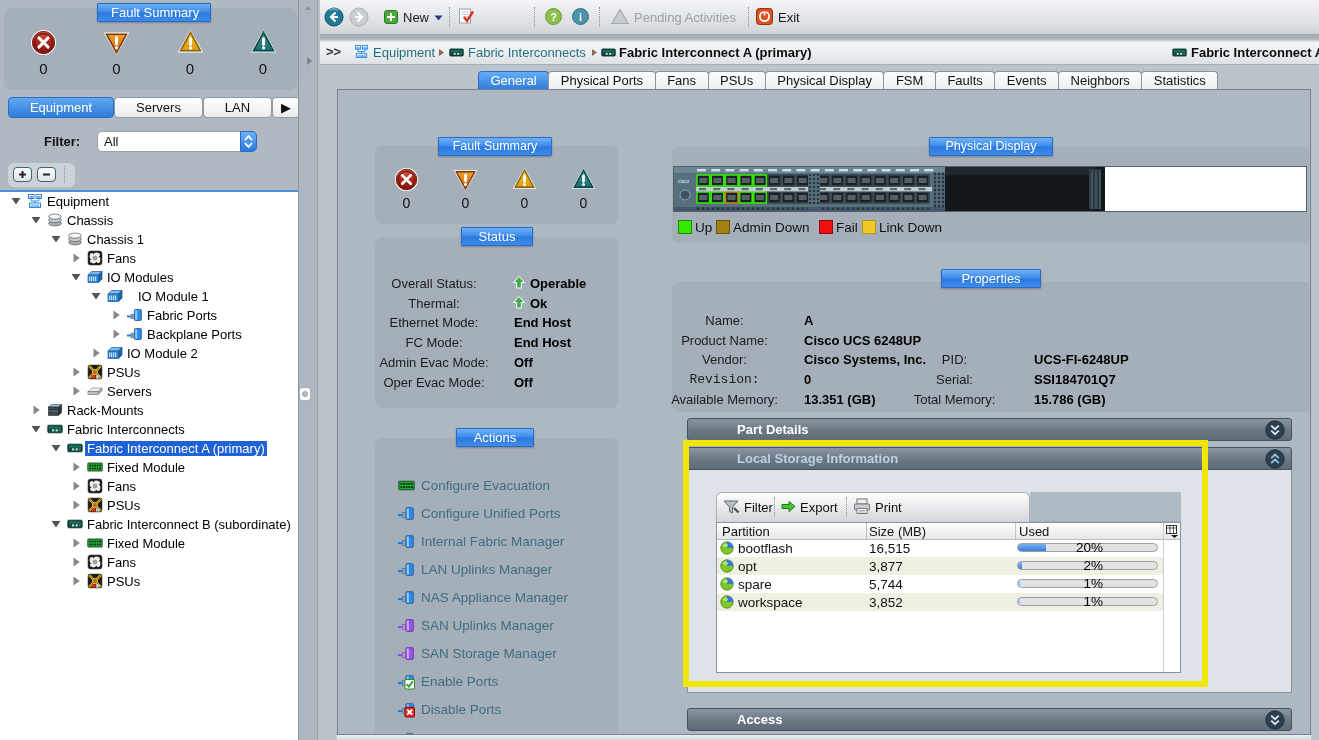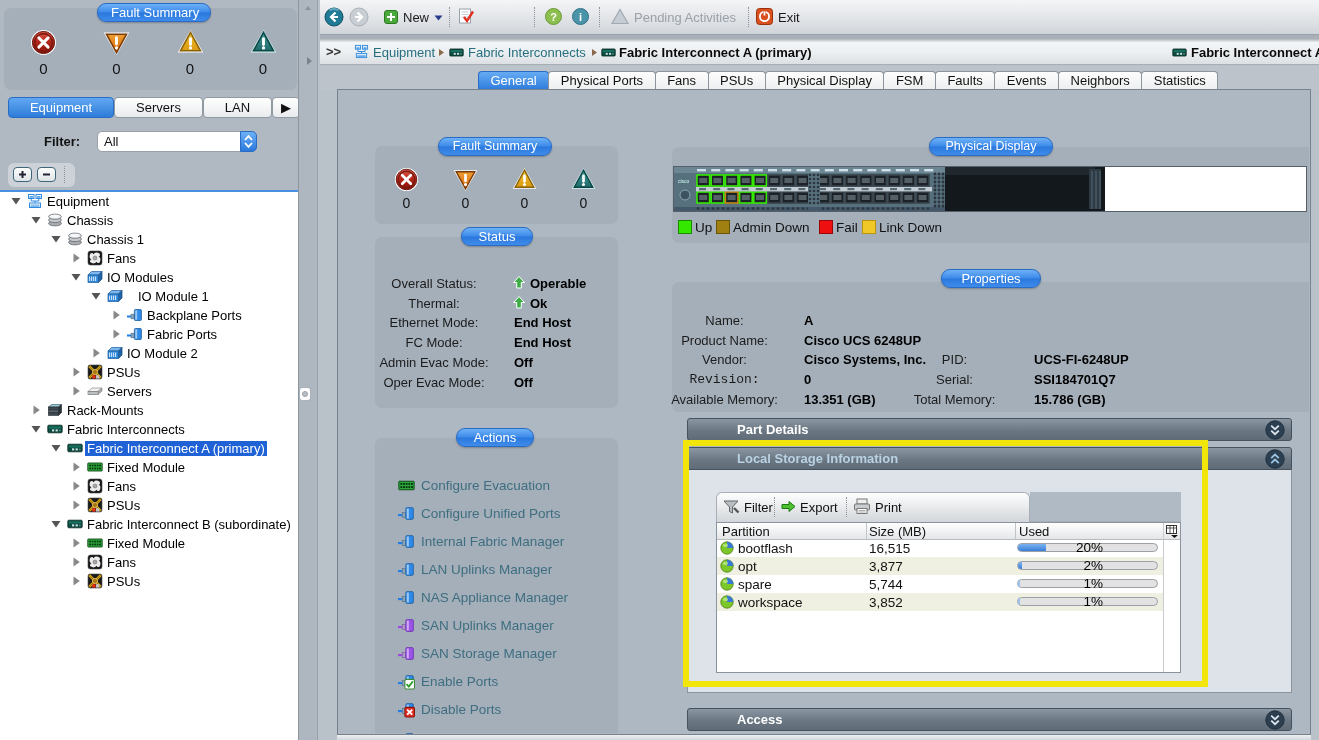--- a/index.html
+++ b/index.html
@@ -1,17 +1,17 @@
 <!DOCTYPE html>
 <html><head><meta charset="utf-8">
 <style>
 html,body{margin:0;padding:0;}
 body{width:1319px;height:740px;overflow:hidden;font-family:"Liberation Sans",sans-serif;background:#b9c1c9;position:relative;}
 .abs{position:absolute;}
-.pill{position:absolute;white-space:nowrap;height:17px;line-height:17px;padding:0 13px;border-radius:9px;
+.pill{position:absolute;white-space:nowrap;height:17px;line-height:17px;padding:0 13px;border-radius:1px;
  background:linear-gradient(#6db1f7,#3d8ae9 48%,#2a78dd 52%,#3f8ceb);color:#fff;font-size:13px;
  border:1px solid #2a6cc4;text-align:center;box-shadow:0 1px 2px rgba(0,0,0,.25);}
 .box{position:absolute;background:#a5afba;border-radius:7px;}
 #lp{position:absolute;left:0;top:0;width:298px;height:740px;background:#b0b9c2;}
 #split{position:absolute;left:298px;top:0;width:20px;height:740px;background:#aeb7c0;border-left:1px solid #8d959d;border-right:1px solid #9aa1a9;box-sizing:border-box;}
 .ltab{position:absolute;top:97px;height:19px;line-height:19px;text-align:center;font-size:13px;
  background:linear-gradient(#fff,#e9ebee);border:1px solid #9199a1;border-radius:4px;color:#111;}
 .ltab.sel{background:linear-gradient(#62a8f2,#2e7cd9);color:#fff;border-color:#2a6cc4;}
 #tree{position:absolute;left:0;top:190px;width:298px;height:550px;background:#fff;border-top:2px solid #4a90e2;box-sizing:border-box;}
 .trow{position:relative;height:19px;white-space:nowrap;}
@@ -295,30 +295,30 @@
       </svg>
       <span class="lb" style="left:136px;">IO Module 1</span>
     </div>
 <div class="trow">
       <svg class="ar" style="left:111px;" viewBox="0 0 10 10">
         <path d="M2.5 0.5 L8.8 5 L2.5 9.5 Z" fill="#888"></path>
       </svg>
       <svg class="ic" style="left:127px;" viewBox="0 0 16 16">
         <use href="#i-port"></use>
       </svg>
-      <span class="lb" style="left:145px;">Backplane Ports</span>
+      <span class="lb" style="left:145px;">Fabric Ports</span>
     </div>
 <div class="trow">
       <svg class="ar" style="left:111px;" viewBox="0 0 10 10">
         <path d="M2.5 0.5 L8.8 5 L2.5 9.5 Z" fill="#888"></path>
       </svg>
       <svg class="ic" style="left:127px;" viewBox="0 0 16 16">
         <use href="#i-port"></use>
       </svg>
-      <span class="lb" style="left:145px;">Fabric Ports</span>
+      <span class="lb" style="left:145px;">Backplane Ports</span>
     </div>
 <div class="trow">
       <svg class="ar" style="left:91px;" viewBox="0 0 10 10">
         <path d="M2.5 0.5 L8.8 5 L2.5 9.5 Z" fill="#888"></path>
       </svg>
       <svg class="ic" style="left:107px;" viewBox="0 0 16 16">
         <use href="#i-iom"></use>
       </svg>
       <span class="lb" style="left:125px;">IO Module 2</span>
     </div>

